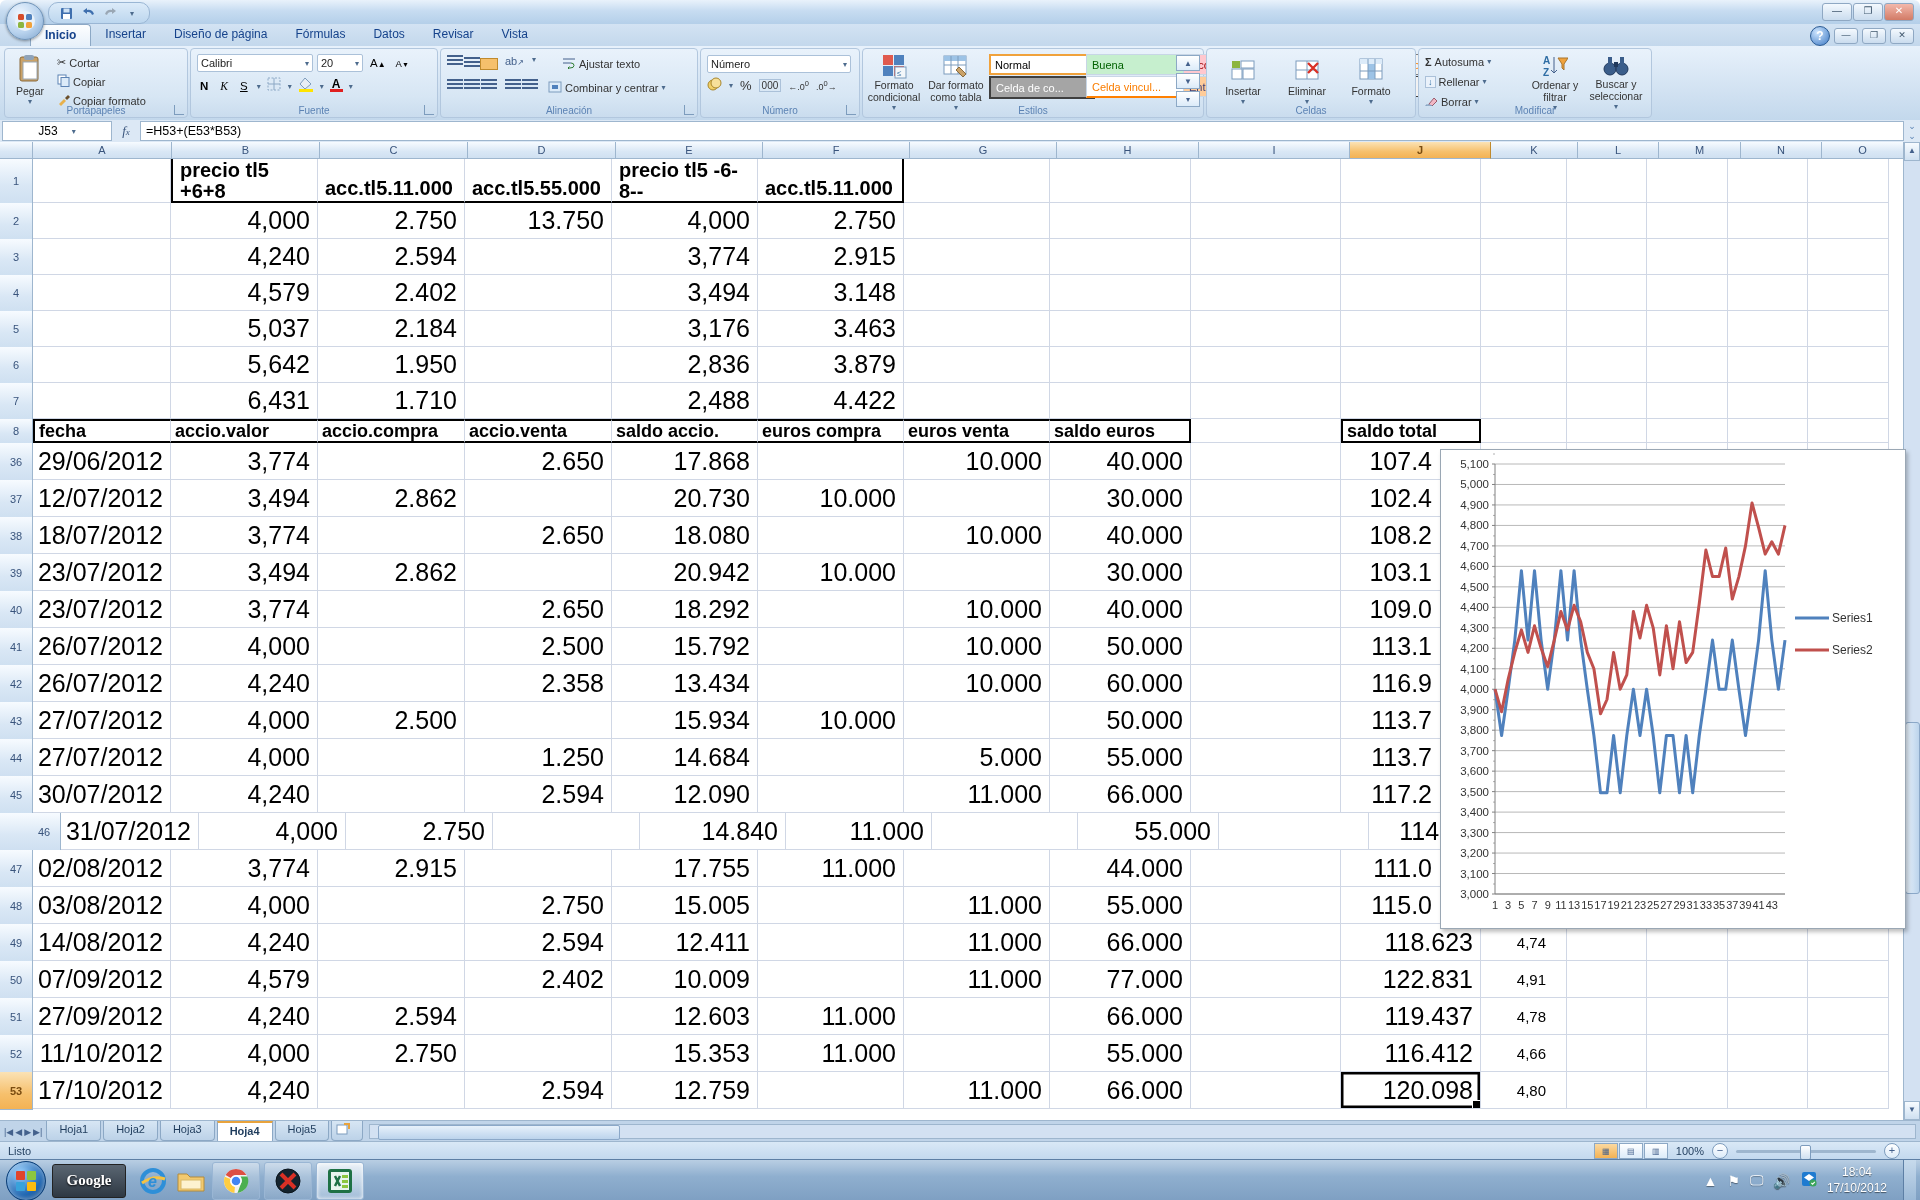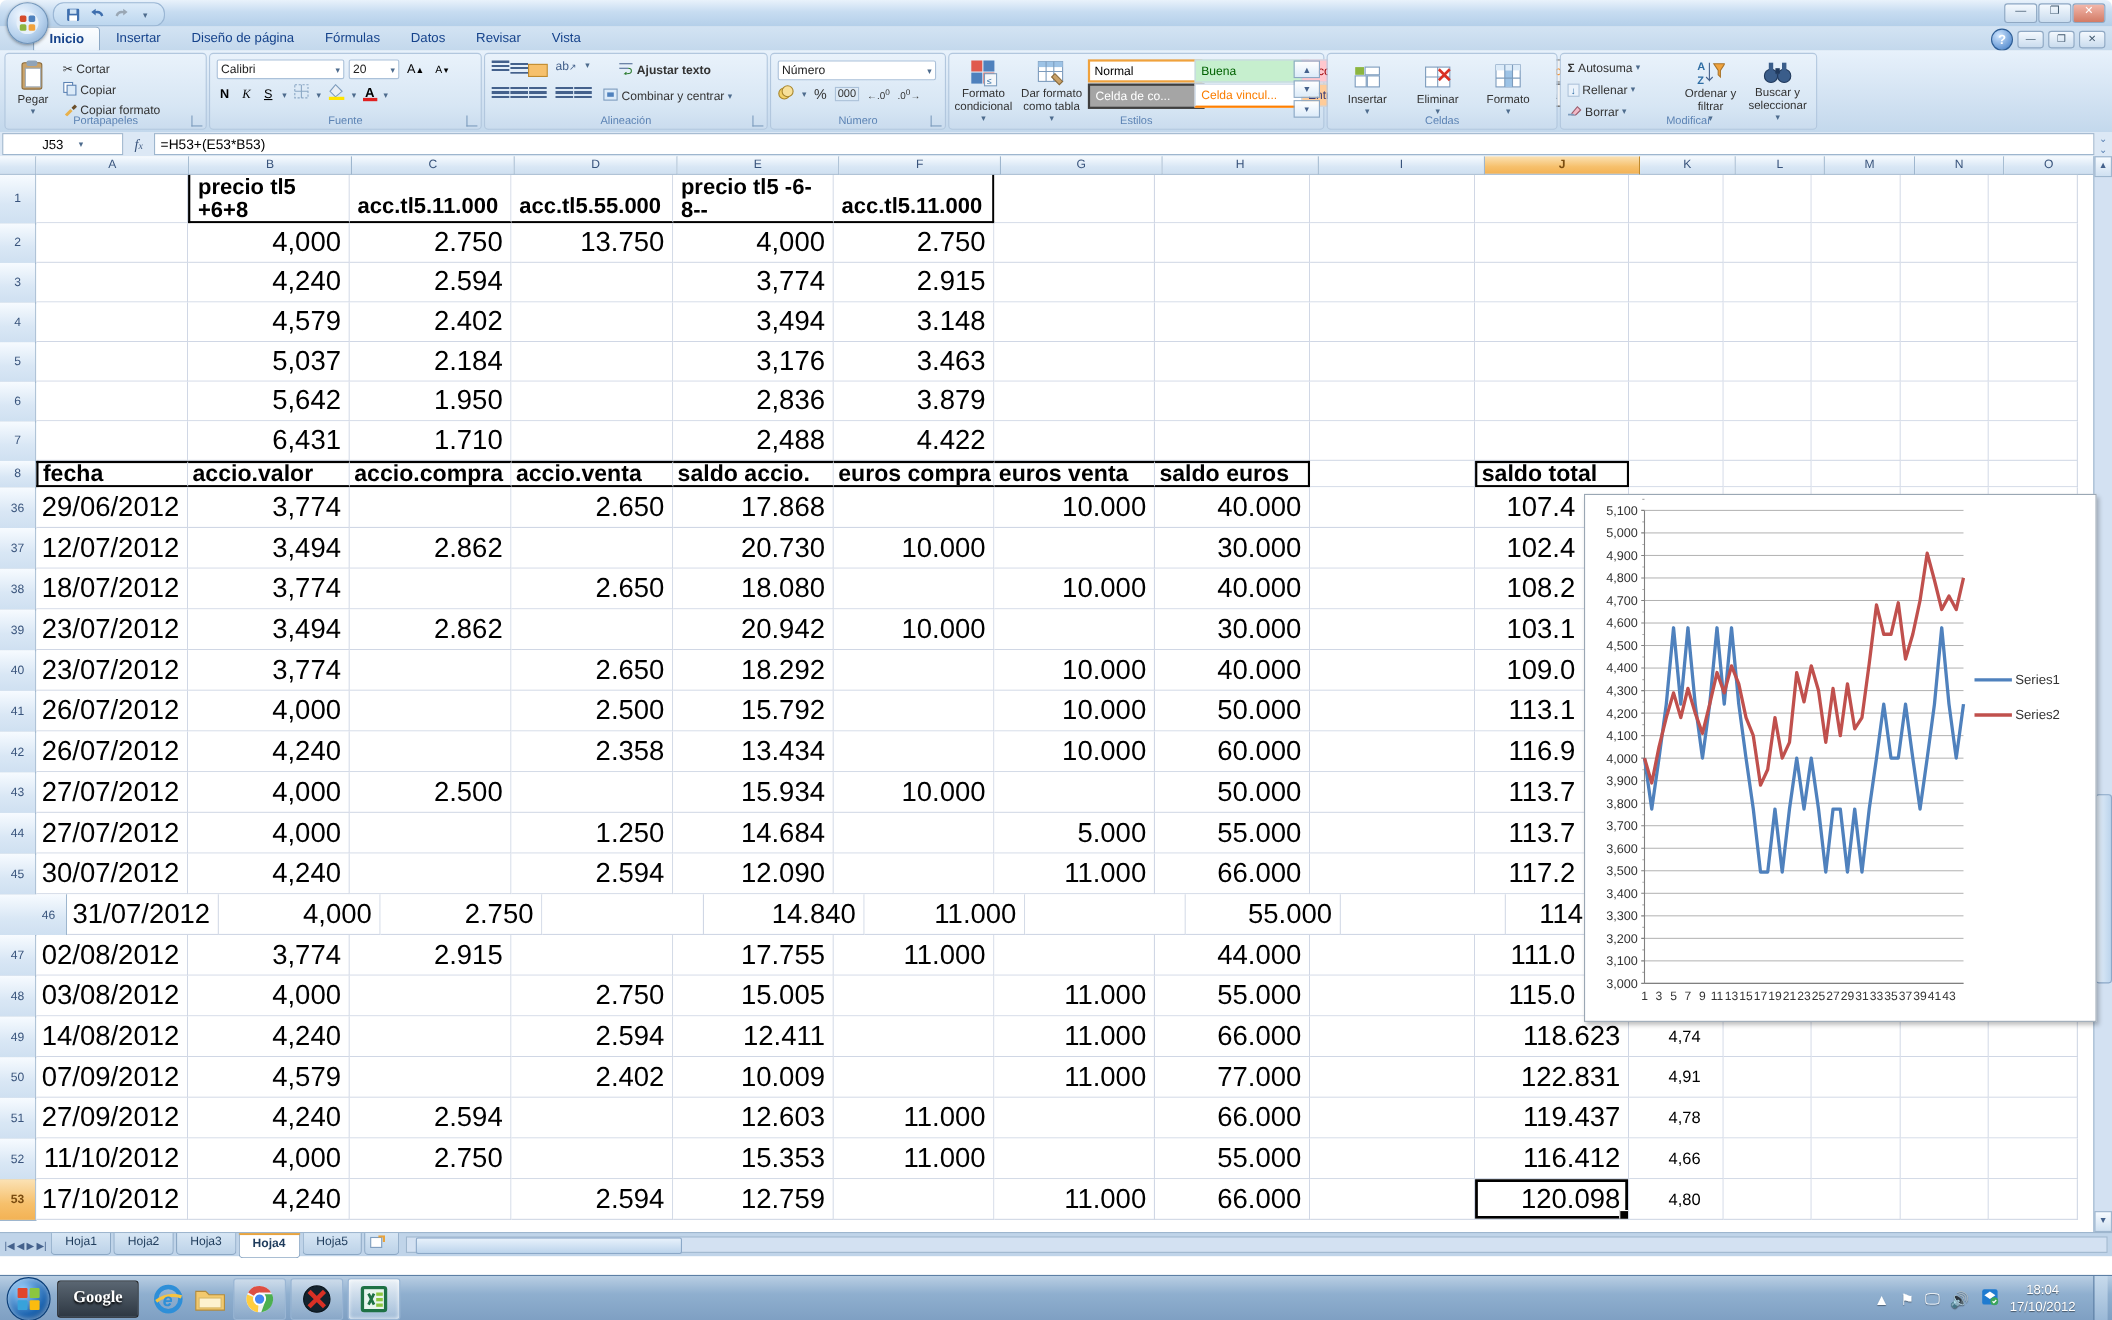--- a/index.html
+++ b/index.html
@@ -76,21 +76,21 @@
   .corner{width:32px;}
   .row{display:flex;}
   .rh{flex:0 0 32px;}
   .rh.sel{background:linear-gradient(#fbe2b5,#f6c06c 60%,#f3b254);color:#7a4c10;font-weight:bold;}
   .cell{border-right:1px solid #d0d7e5;border-bottom:1px solid #d0d7e5;box-sizing:border-box;
     display:flex;align-items:center;justify-content:flex-end;padding:0 7px;font-size:25px;color:#000;
     overflow:hidden;white-space:nowrap;background:#fff;}
   .cell.two{font-size:20px;line-height:1.05;align-items:flex-start;justify-content:flex-start;
     white-space:pre-line;padding-top:1px;font-weight:bold;}
   .cell.bot{align-items:flex-end;justify-content:flex-start;font-size:20px;font-weight:bold;padding-bottom:1px;}
-  .cell.h8{font-weight:bold;font-size:21px;justify-content:flex-start;padding:0 4px;}
+  .cell.h8{font-weight:bold;font-size:18px;justify-content:flex-start;padding:0 4px;}
   .cell.kv{font-size:15px;padding-right:20px;font-weight:normal;}
   .cell.jpart{padding-right:48px;}
   .bx-t{border-top:2px solid #000;}
   .bx-b{border-bottom:2px solid #000 !important;}
   .bx-l{border-left:2px solid #000;}
   .bx-r{border-right:2px solid #000 !important;}
   .cell.selcell{position:relative;box-shadow:inset 0 0 0 2.5px #000;}
   .cell.selcell::after{content:"";position:absolute;right:-1px;bottom:-1px;width:7px;height:7px;background:#000;border:1px solid #fff;}
 
   
@@ -284,21 +284,21 @@
 
     <div class="rgroup" style="left:440px;width:256px;">
       <div style="position:absolute;left:6px;top:6px;display:flex;gap:8px;">
         <span class="seg">
           <i class="alico bars" style="height:10px;"></i>
           <i class="alico bars" style="height:10px;margin-top:2px;"></i>
           <i class="alico bars" style="height:10px;margin-top:4px;background:#f6c06c;box-shadow:0 0 0 1px #c08a2d;"></i>
         </span>
         <span style="font-size:11px;color:#44618c;">ab<span style="font-size:8px;">↗</span></span>
           <span class="dd">▾</span>
-        <span class="rsmall" style="margin-left:18px;font-weight:bold;">
+        <span class="rsmall" style="margin-left:18px;">
           <span><svg width="14" height="12">
                 <line x1="1" y1="2" x2="13" y2="2" stroke="#44618c"></line>
                 <line x1="1" y1="6" x2="9" y2="6" stroke="#44618c"></line>
                 <path d="M9 6 Q12 6 12 8.5 Q12 11 8 11 L6 11 L7.5 9.5 M6 11 L7.5 12.5" stroke="#2e7d32" fill="none"></path>
               </svg></span>
           <span>Ajustar texto</span>
           </span>
       </div>
       <div style="position:absolute;left:6px;top:30px;display:flex;gap:8px;">
         <span class="seg">
@@ -1132,20 +1132,36 @@
       <svg width="14" height="12">
           <rect x="1" y="2" width="10" height="9" fill="#fff" stroke="#7d9cbd"></rect>
           <path d="M8 1 L13 1 L13 6" stroke="#e8a33d" fill="none" stroke-width="2"></path>
         </svg>
     </div>
     <div class="hscroll">
         <div class="hthumb"></div>
       </div>
   </div>
 
+  <div class="statusbar">
+    <span style="padding-left:8px;">Listo</span>
+    <div class="sb-right">
+      <div style="display:flex;gap:1px;">
+        <div class="viewbtn on">▦</div>
+        <div class="viewbtn">▤</div>
+        <div class="viewbtn">▥</div>
+      </div>
+      <span>100%</span>
+      <div class="zbtn">−</div>
+      <div class="zslider">
+          <div class="zknob"></div>
+        </div>
+      <div class="zbtn">+</div>
+    </div>
+  </div>
 
   <div class="taskbar">
     <div class="startorb">
       <div class="winflag">
           <i style="background:#e0452c;"></i>
           <i style="background:#8cc63f;"></i>
           <i style="background:#38a2db;"></i>
           <i style="background:#fbbc0e;"></i>
         </div>
     </div>

